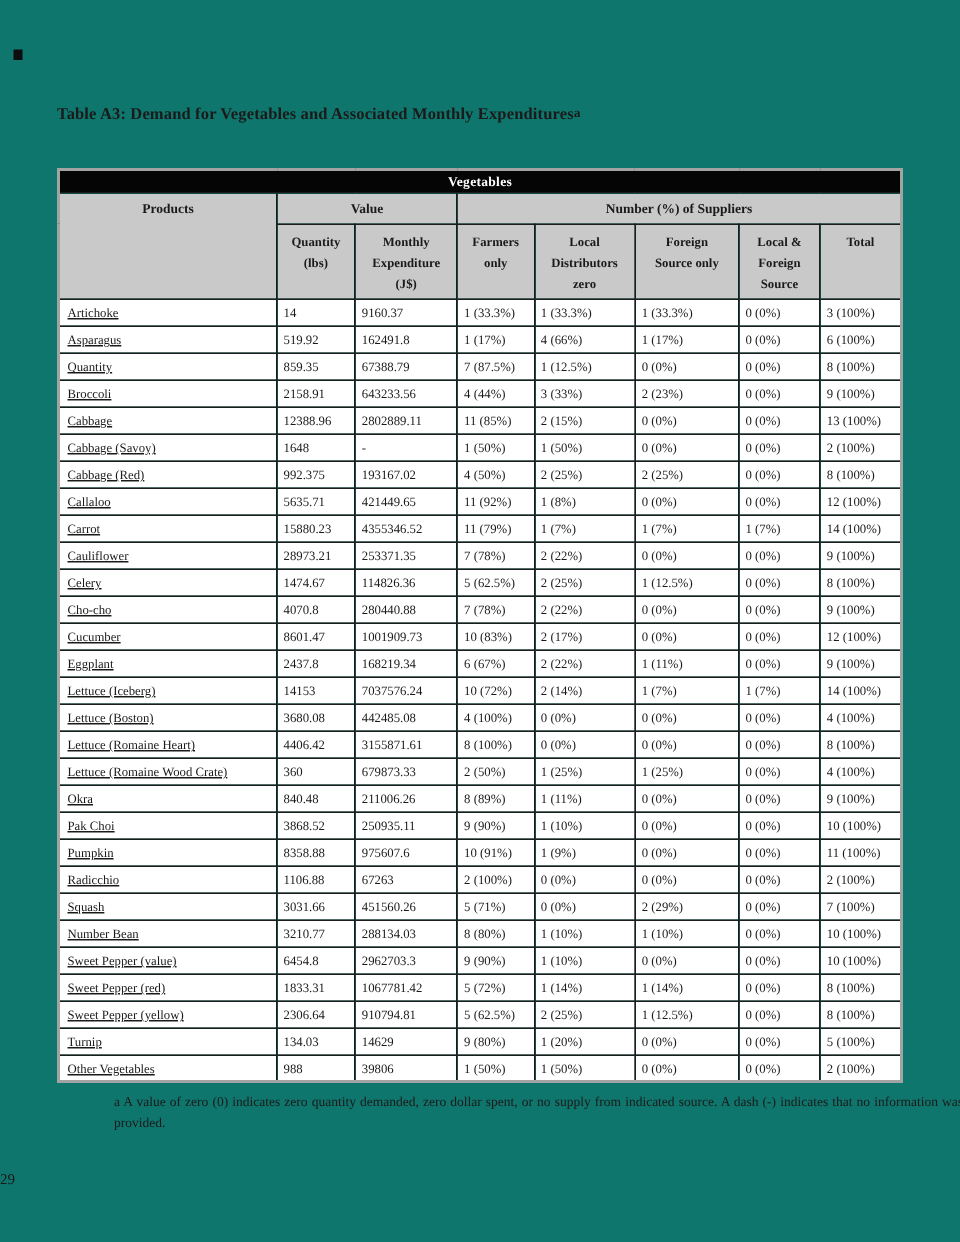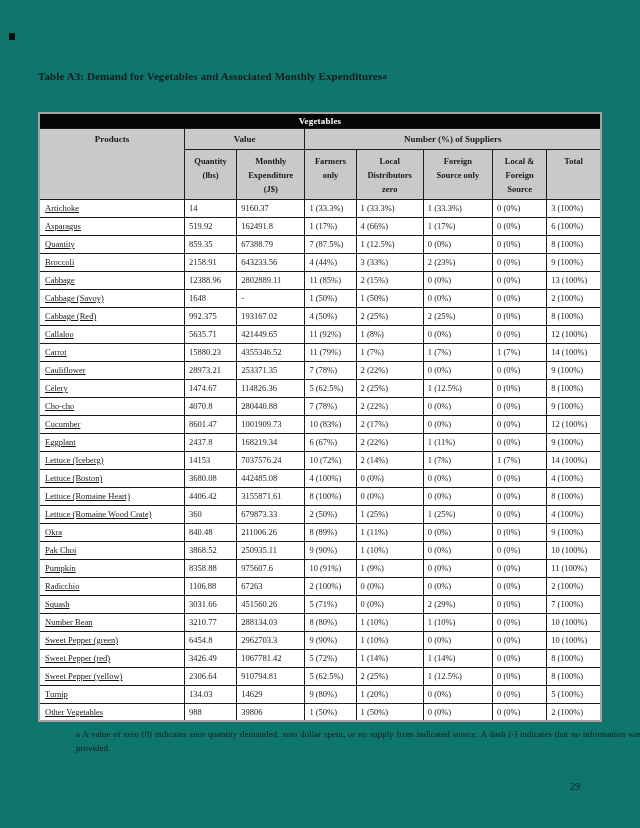--- a/index.html
+++ b/index.html
@@ -93,21 +93,21 @@
     width: 566px;
     font-size: 9px;
     line-height: 14px;
     text-align: justify;
     margin-left: 38px;
   }
   .page-number {
     position: absolute;
     left: 0; top: 781px;
     width: 580px;
-    text-align: right;
+    text-align: left;
     font-size: 10px;
   }
 </style>
 </head>
 <body>
 
 <div class="page">
 
   <div class="scan-mark"></div>
 
@@ -388,32 +388,32 @@
             <td class="product">Number Bean</td>
             <td>3210.77</td>
             <td>288134.03</td>
             <td>8 (80%)</td>
             <td>1 (10%)</td>
             <td>1 (10%)</td>
             <td>0 (0%)</td>
             <td>10 (100%)</td>
           </tr>
           <tr>
-            <td class="product">Sweet Pepper (green)</td>
+            <td class="product">Sweet Pepper (value)</td>
             <td>6454.8</td>
             <td>2962703.3</td>
             <td>9 (90%)</td>
             <td>1 (10%)</td>
             <td>0 (0%)</td>
             <td>0 (0%)</td>
             <td>10 (100%)</td>
           </tr>
           <tr>
             <td class="product">Sweet Pepper (red)</td>
-            <td>3426.49</td>
+            <td>1833.31</td>
             <td>1067781.42</td>
             <td>5 (72%)</td>
             <td>1 (14%)</td>
             <td>1 (14%)</td>
             <td>0 (0%)</td>
             <td>8 (100%)</td>
           </tr>
           <tr>
             <td class="product">Sweet Pepper (yellow)</td>
             <td>2306.64</td>

